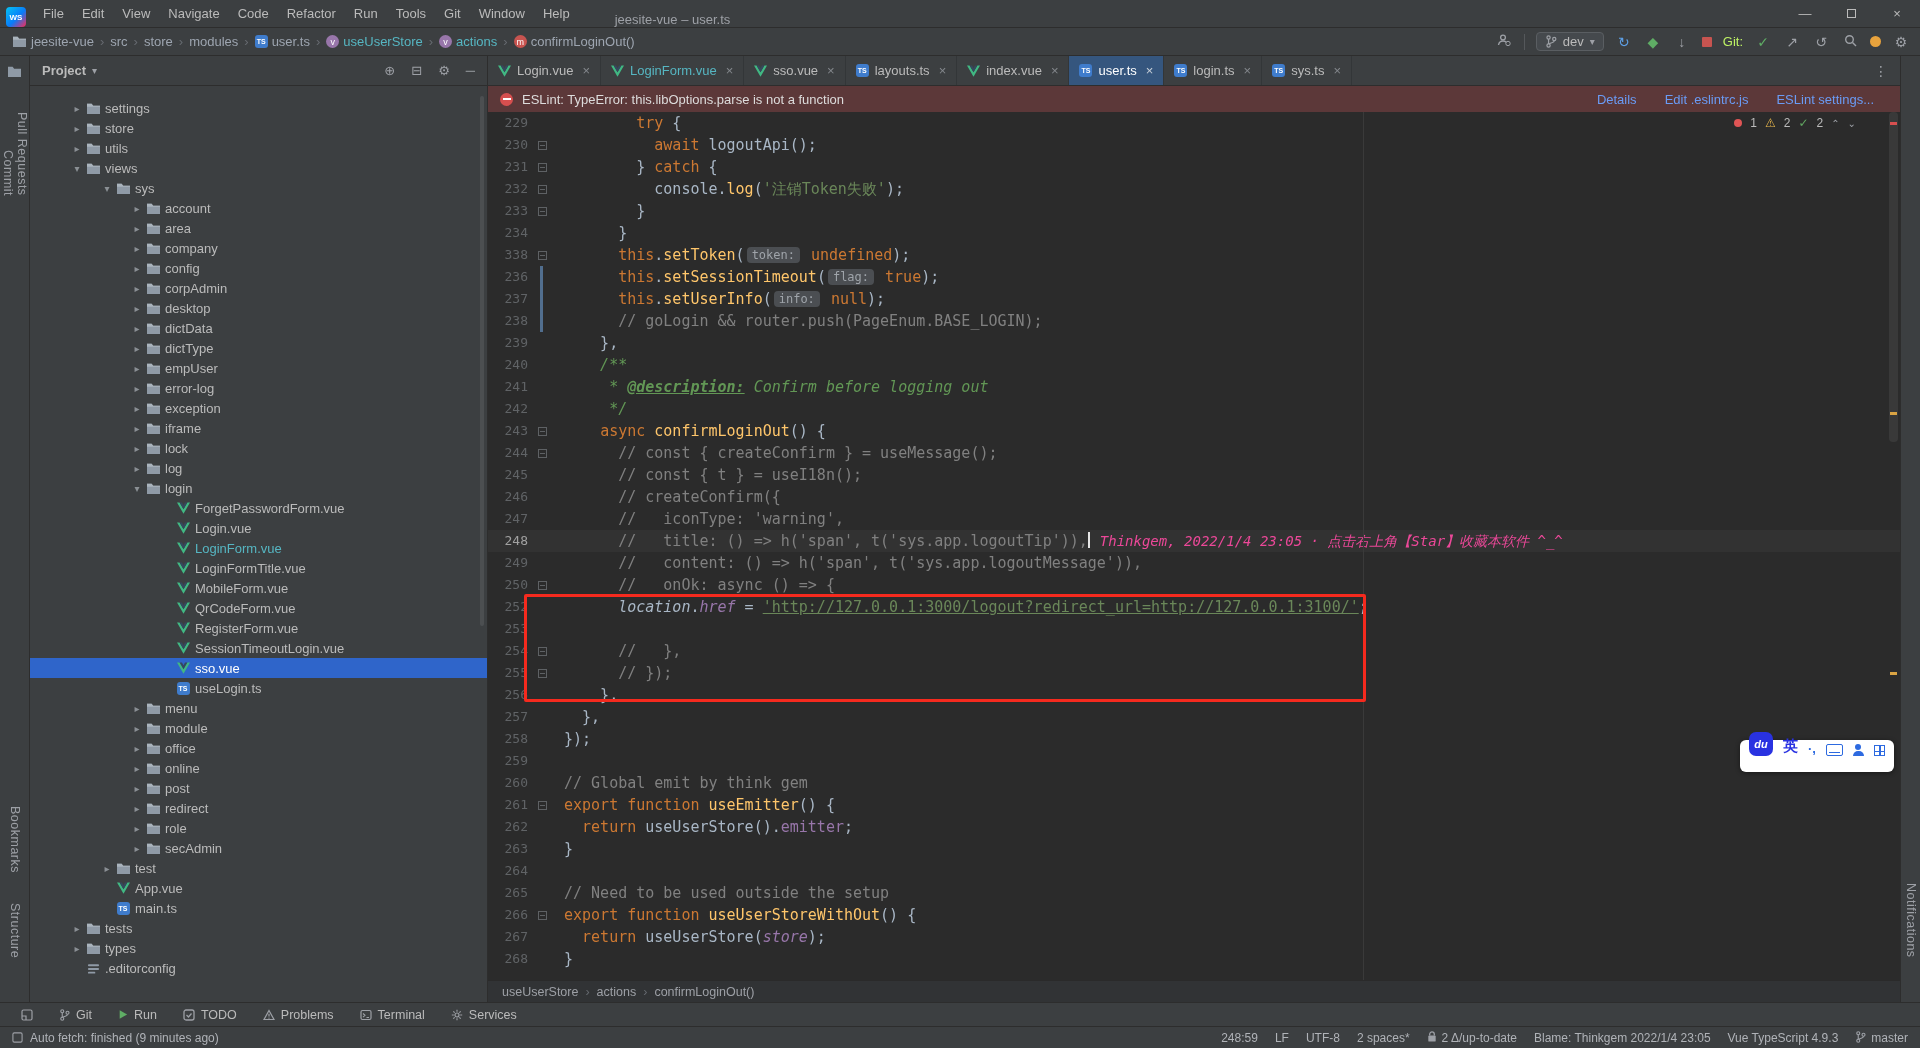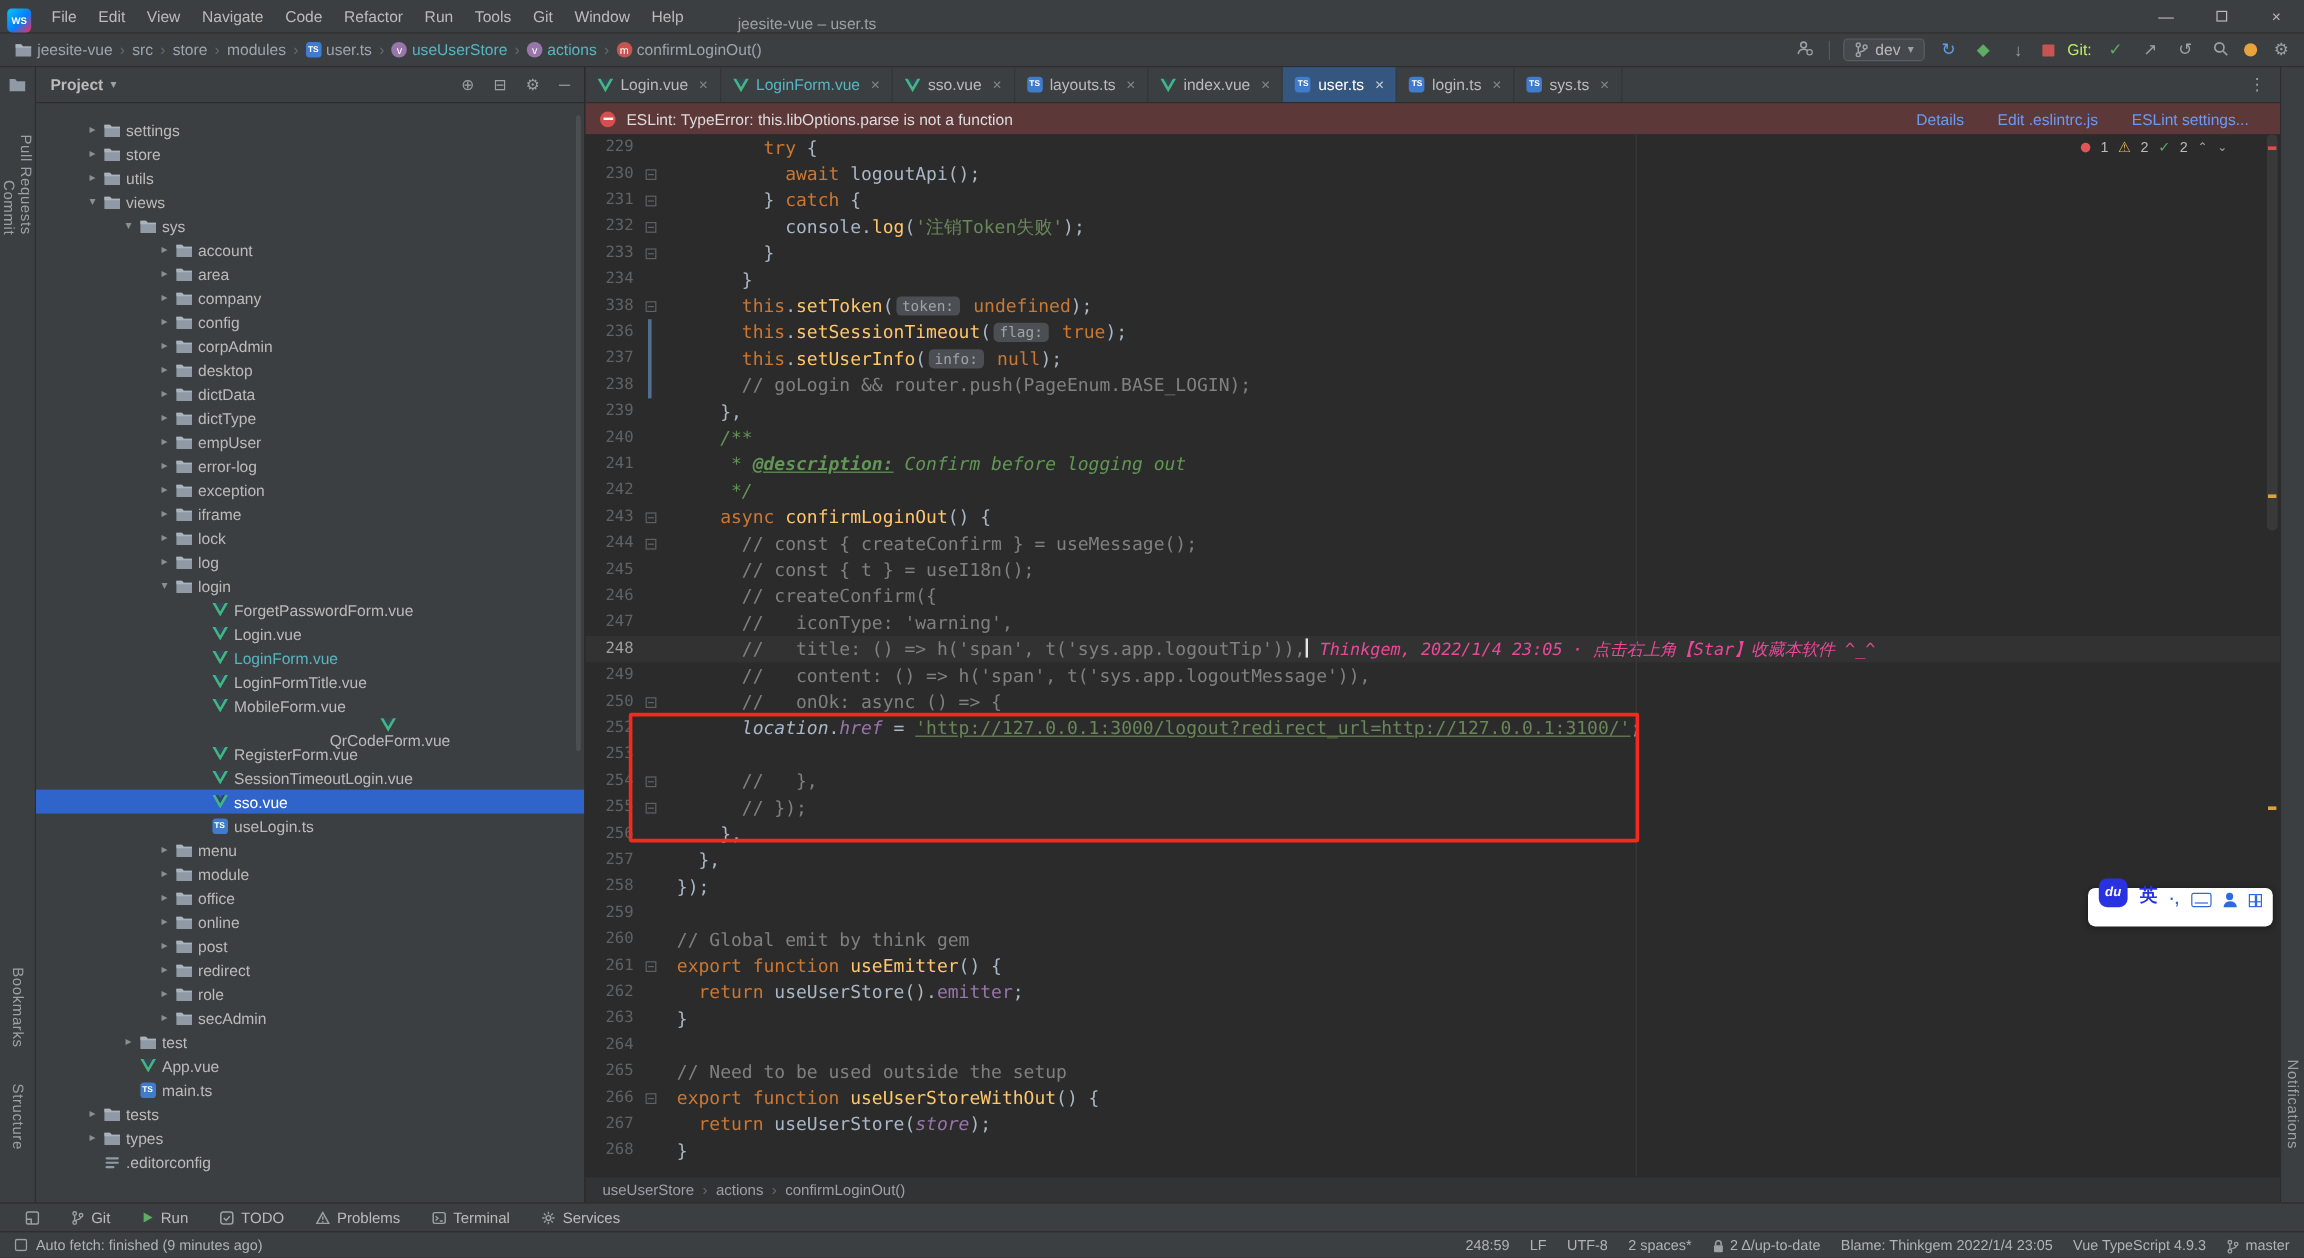--- a/index.html
+++ b/index.html
@@ -113,21 +113,21 @@
 
 #crumbs{height:22px;background:#313335;border-top:1px solid #2a2a2a;display:flex;align-items:center;padding-left:14px;font-size:12.5px;color:#9da0a6;gap:7px;flex:none}
 .crumb-sep{color:#666a70}
 
 #toolbar{position:absolute;left:0;bottom:22px;width:1920px;height:24px;background:#3c3f41;border-top:1px solid #2d2d2d;display:flex;align-items:center;padding-left:8px}
 .tb-item{display:flex;align-items:center;gap:6px;padding:0 13px;font-size:12.5px;color:#bbbbbb;height:100%}
 
 #statusbar{position:absolute;left:0;bottom:0;width:1920px;height:22px;background:#3c3f41;border-top:1px solid #2d2d2d;display:flex;align-items:center;font-size:12px;color:#b0b3b8;padding:0 12px}
 #status-left{display:flex;align-items:center;gap:7px}
 #status-right{margin-left:auto;display:flex;align-items:center;gap:17px}
-.sb-item{display:flex;align-items:flex-end;gap:5px;white-space:nowrap}
+.sb-item{display:flex;align-items:flex-start;gap:5px;white-space:nowrap}
 </style>
 </head>
 <body>
 
 <div id="titlebar">
   <span class="ws-logo">WS</span>
   <div id="menus">
       <span class="menu-item">File</span>
       <span class="menu-item">Edit</span>
       <span class="menu-item">View</span>
@@ -554,21 +554,21 @@
         <span class="t-ic">
           <span class="ico">
             <svg width="13" height="12" viewBox="0 0 24 22">
               <path fill="#41b883" d="M0 1h4.8L12 13.4 19.2 1H24L12 21.7z"></path>
               <path fill="#35495e" d="M4.8 1h4.4L12 5.8 14.8 1h4.4L12 13.4z"></path>
             </svg>
           </span>
         </span>
         <span class="t-label">MobileForm.vue</span>
       </div>
-      <div class="row" style="padding-left: 130px; flex-direction: column;">
+      <div class="row" style="padding-left: 130px;">
         <span class="chev"></span>
         <span class="t-ic">
           <span class="ico">
             <svg width="13" height="12" viewBox="0 0 24 22">
               <path fill="#41b883" d="M0 1h4.8L12 13.4 19.2 1H24L12 21.7z"></path>
               <path fill="#35495e" d="M4.8 1h4.4L12 5.8 14.8 1h4.4L12 13.4z"></path>
             </svg>
           </span>
         </span>
         <span class="t-label">QrCodeForm.vue</span>

